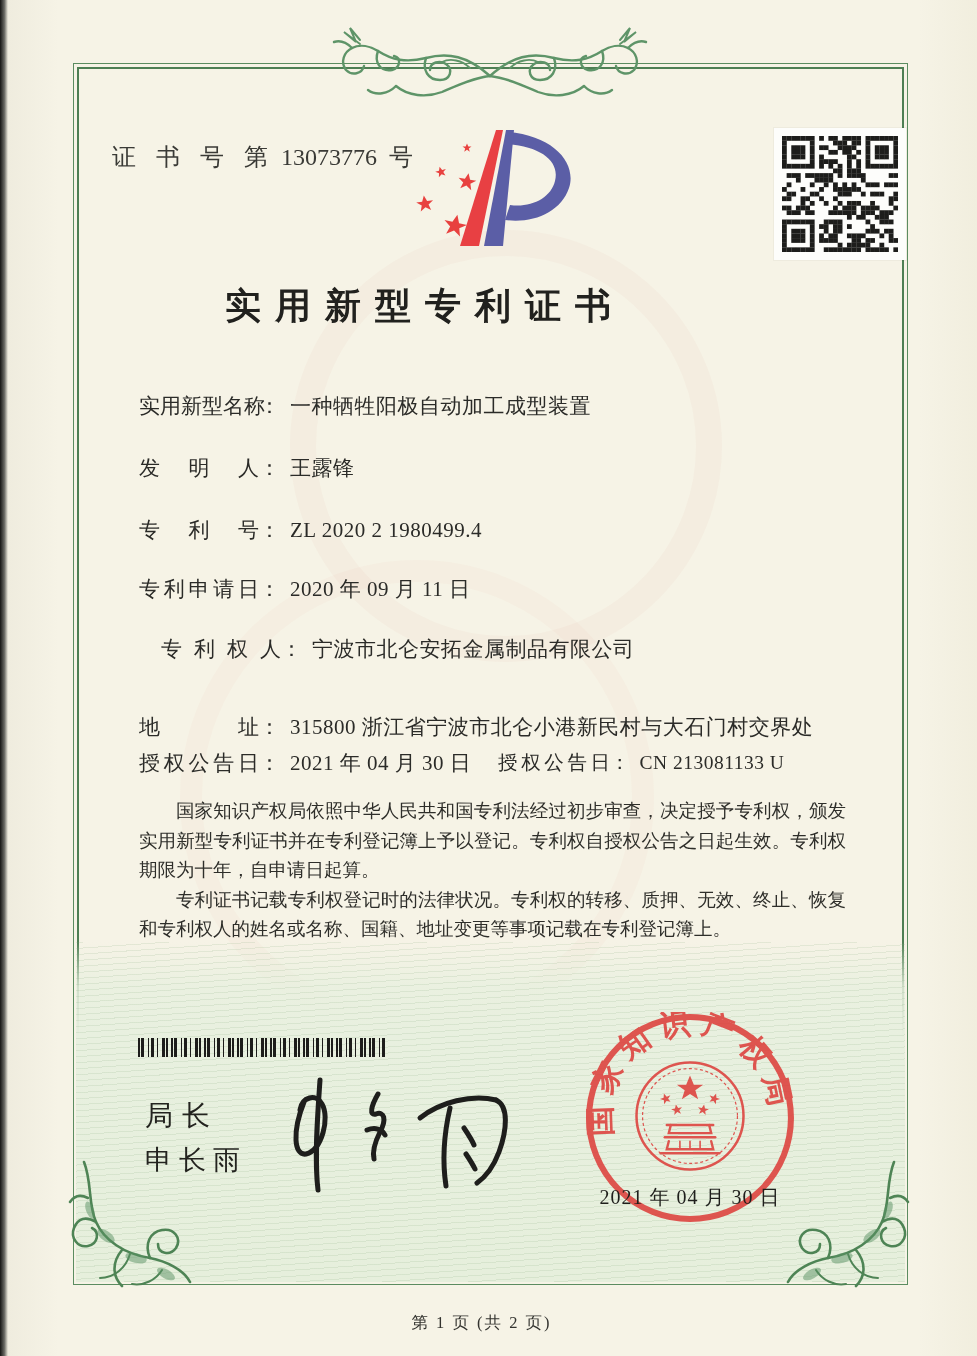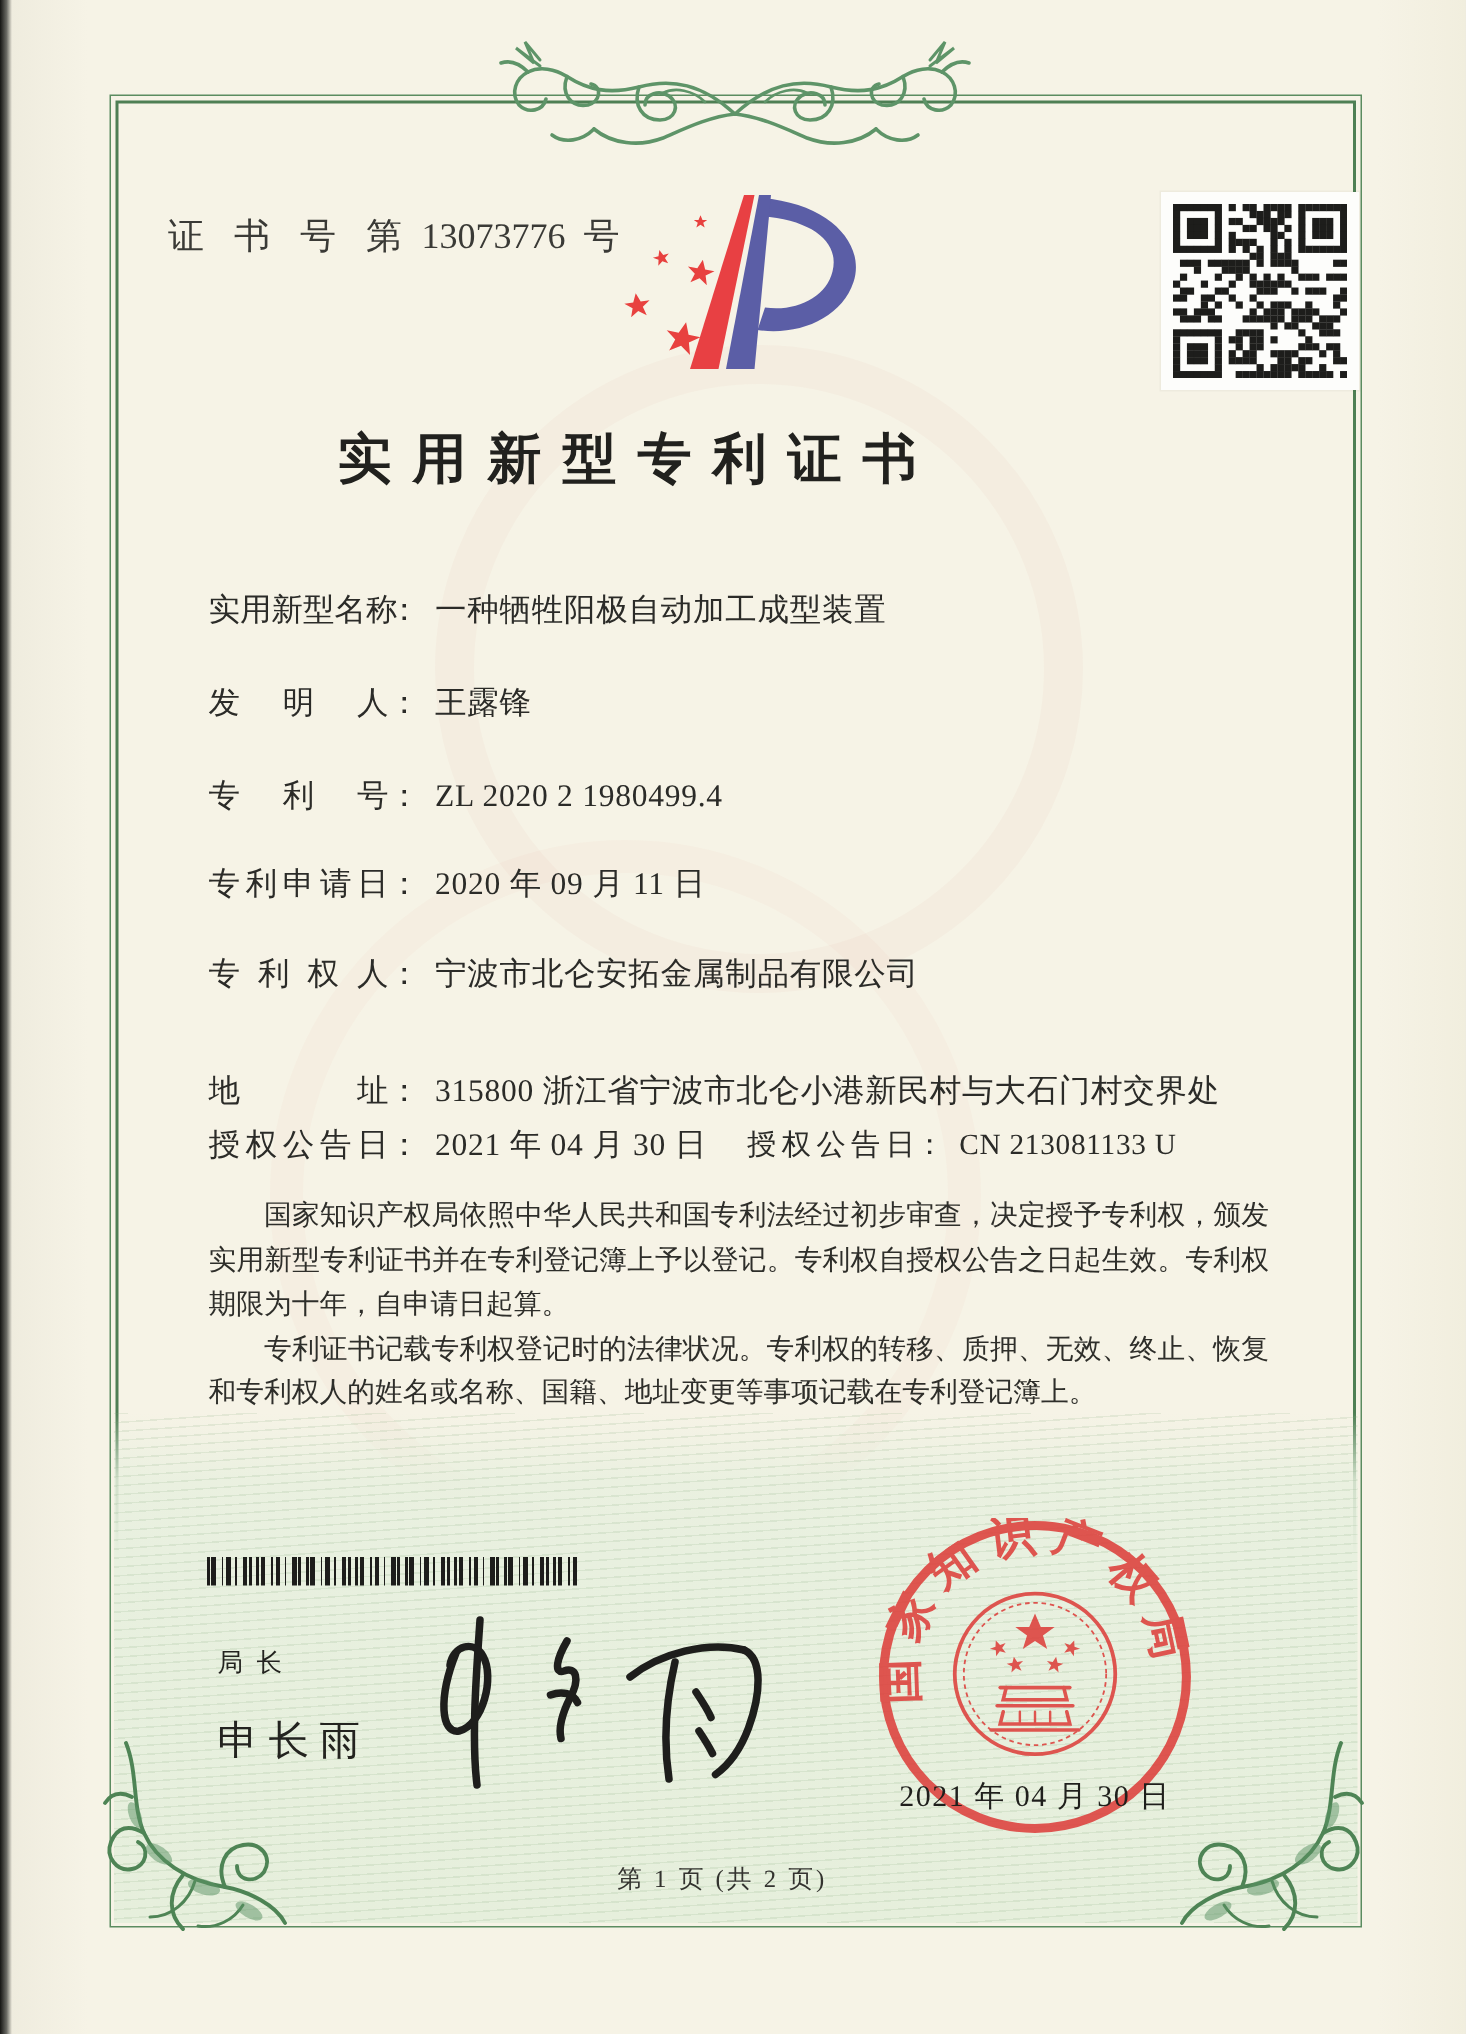--- a/index.html
+++ b/index.html
@@ -52,29 +52,29 @@
   .paras{position:absolute;left:139px;top:797px;width:707px;
     font-size:18.5px;line-height:29.5px;color:#2e2e2a;text-align:justify;}
   .paras p{margin:0;text-indent:2em;}
   
   .barcode{position:absolute;left:138px;top:1038px;width:247px;height:19px;
     background:repeating-linear-gradient(90deg,
       #1d1d1b 0 2px,transparent 2px 3px,#1d1d1b 3px 6px,transparent 6px 10px,
       #1d1d1b 10px 11px,transparent 11px 13px,#1d1d1b 13px 16px,transparent 16px 19px,
       #1d1d1b 19px 20px,transparent 20px 24px,#1d1d1b 24px 27px,transparent 27px 28px,
       #1d1d1b 28px 30px,transparent 30px 33px);}
-  .officer-title{position:absolute;left:145px;top:1097px;font-size:17px;color:#23231f;letter-spacing:9px;
+  .officer-title{position:absolute;left:145px;top:1097px;font-size:28px;color:#23231f;letter-spacing:9px;
     font-family:"Liberation Sans","DejaVu Sans",sans-serif;}
   .officer-name{position:absolute;left:145px;top:1142px;font-size:27px;color:#23231f;letter-spacing:7px;
     font-family:"Liberation Sans","DejaVu Sans",sans-serif;}
   .signature{position:absolute;left:272px;top:1058px;}
   .seal{position:absolute;left:584px;top:1012px;width:212px;height:212px;}
   .seal-date{position:absolute;left:584px;top:1184px;width:212px;text-align:center;
     font-size:20px;color:#1f1f1c;letter-spacing:1px;white-space:nowrap;}
-  .page-info{position:absolute;left:73px;top:1242px;width:817px;text-align:center;
+  .page-info{position:absolute;left:73px;top:1312px;width:817px;text-align:center;
     font-size:16.5px;color:#33332f;letter-spacing:2px;}
   .back-note{position:absolute;left:73px;top:1303px;width:835px;text-align:center;
     font-size:17.5px;color:#2e2e2a;letter-spacing:3px;}
 </style>
 </head>
 <body>
 
 <div class="page">
   <div class="scan-edge"></div>
 
@@ -488,21 +488,21 @@
   </div>
   <div class="field-row" style="top:454px;">
     <span class="f-label">发明人</span><span class="f-colon">：</span><span class="f-value">王露锋</span>
   </div>
   <div class="field-row" style="top:516px;">
     <span class="f-label">专利号</span><span class="f-colon">：</span><span class="f-value">ZL 2020 2 1980499.4</span>
   </div>
   <div class="field-row" style="top:575px;">
     <span class="f-label">专利申请日</span><span class="f-colon">：</span><span class="f-value">2020 年 09 月 11 日</span>
   </div>
-  <div class="field-row" style="top:635px;">
+  <div class="field-row" style="top:635px;margin-left:22px;">
     <span class="f-label">专利权人</span><span class="f-colon">：</span><span class="f-value">宁波市北仑安拓金属制品有限公司</span>
   </div>
   <div class="field-row" style="top:694px;margin-top:19px;">
     <span class="f-label">地址</span><span class="f-colon">：</span><span class="f-value">315800 浙江省宁波市北仑小港新民村与大石门村交界处</span>
   </div>
   <div class="field-row" style="top:749px;">
     <span class="f-label">授权公告日</span><span class="f-colon">：</span><span class="f-value">2021 年 04 月 30 日</span>
   </div>
   <div class="grant-no" style="top:749px;">
     <span class="f-label">授权公告日</span><span class="f-colon">：</span><span class="f-value">CN 213081133 U</span>

